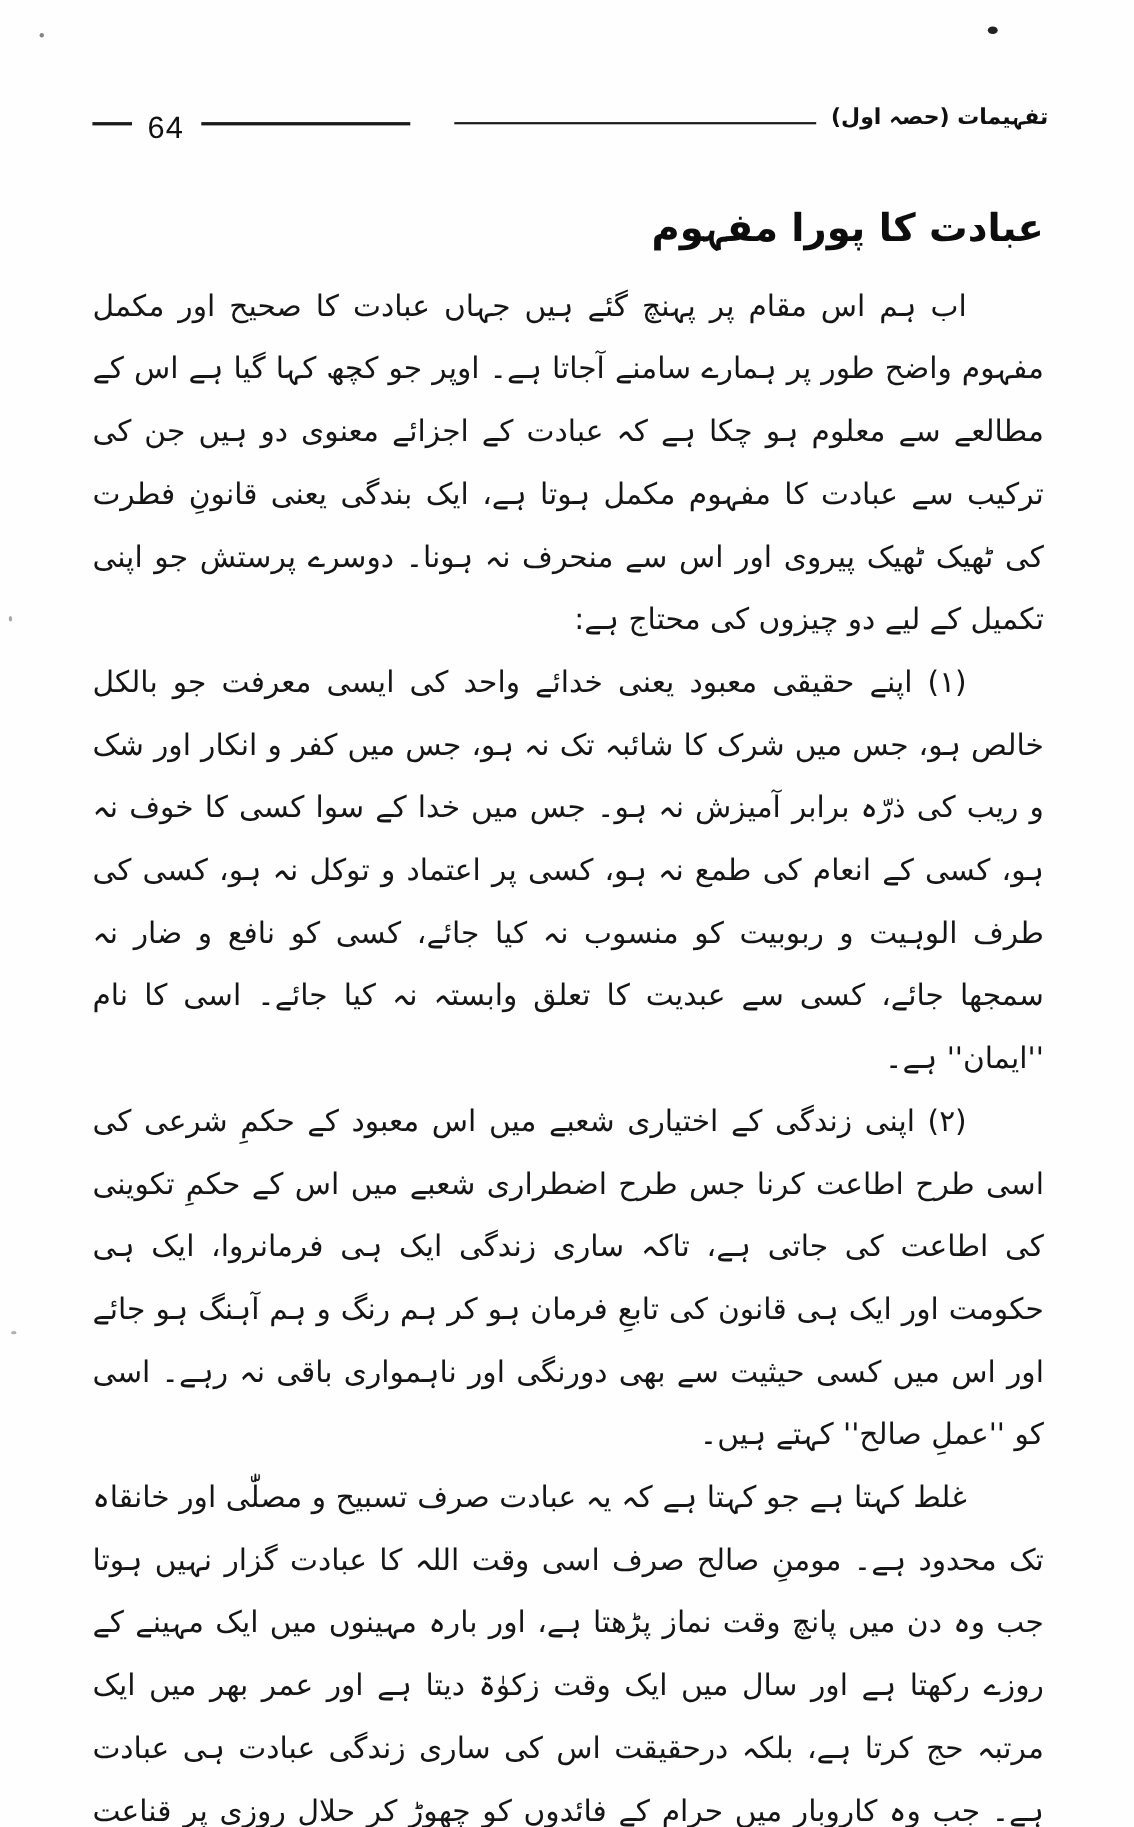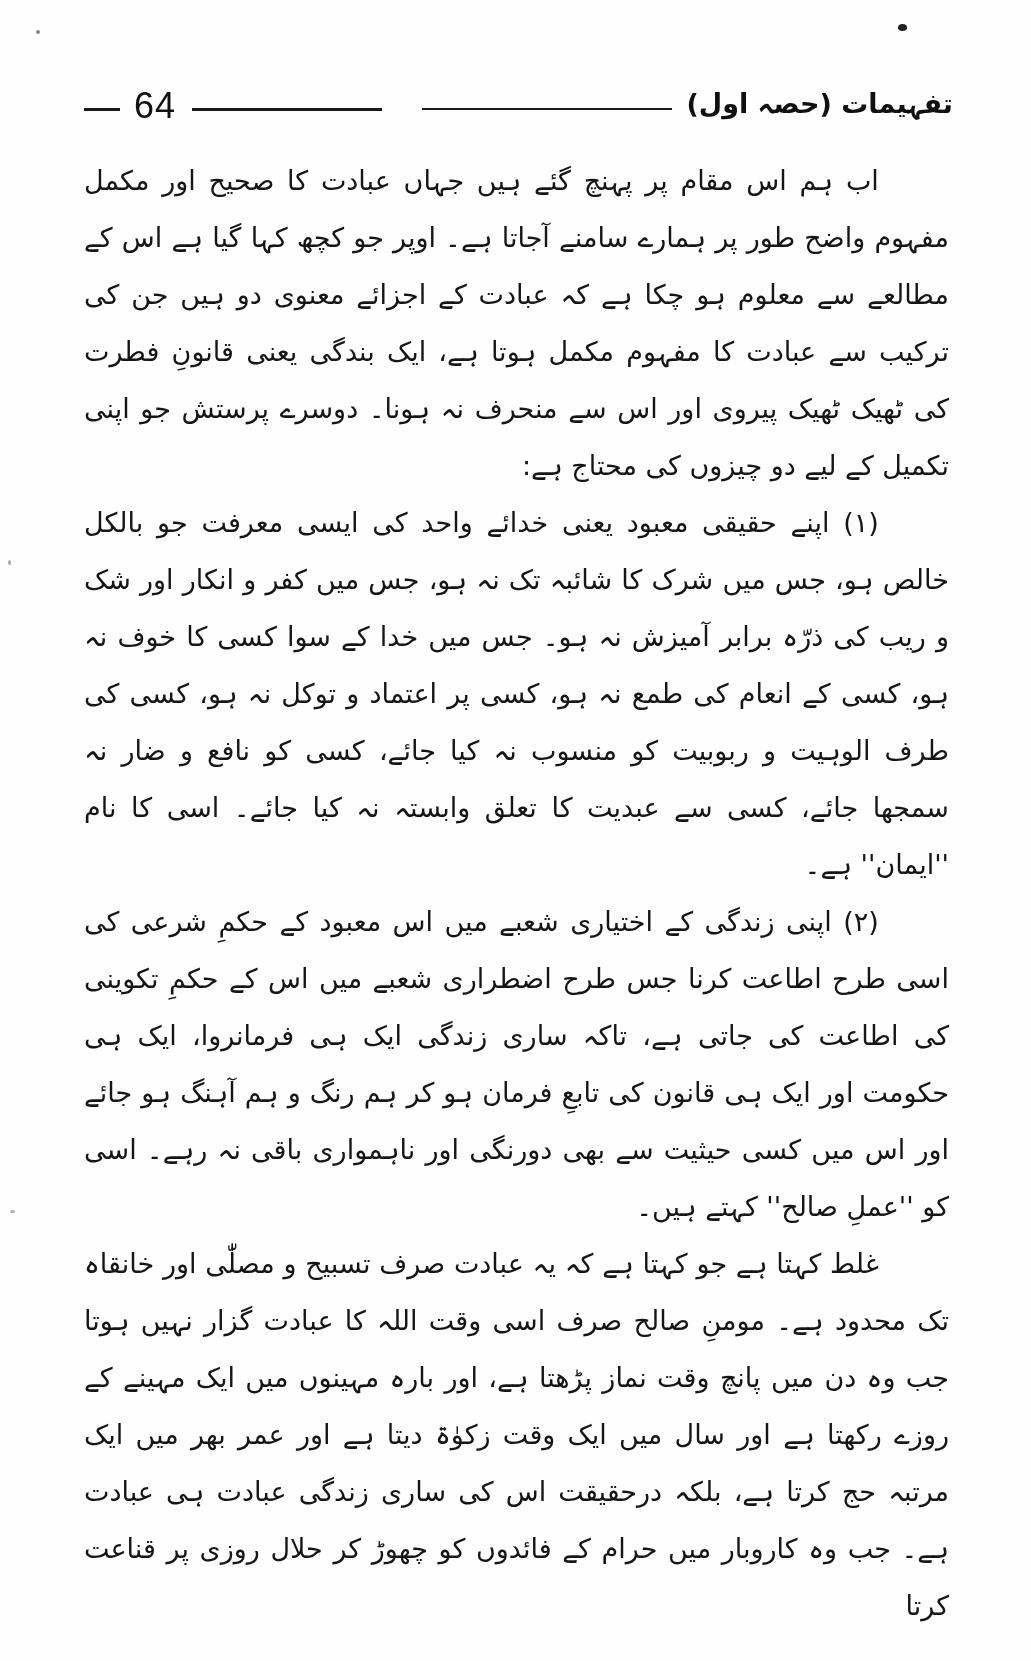--- a/index.html
+++ b/index.html
@@ -31,31 +31,31 @@
     height: 3px;
     background: #1a1a1a;
     flex: none;
   }
   .rule-short { width: 36px; margin-right: 14px; margin-top: 12px; }
   .rule-mid   { width: 190px; margin-left: 16px; margin-top: 12px; }
   .rule-long  { flex: 1 1 auto; margin: 12px 14px 0 40px; height: 2px; }
 
   .page-number {
     font-family: "Liberation Sans", sans-serif;
-    font-size: 36px;
+    font-size: 28px;
     font-weight: 400;
     letter-spacing: 1px;
     color: #111;
     line-height: 1;
-    margin-top: 6px;
+    margin-top: 20px;
   }
 
   .book-title {
     direction: rtl;
-    font-size: 27px;
+    font-size: 20px;
     font-weight: bold;
     white-space: nowrap;
     color: #101010;
   }
 
   
   .text-block {
     direction: rtl;
     padding: 28px 82px 0 84px;
     font-size: 27px;
@@ -107,20 +107,21 @@
     <span class="rule rule-short"></span>
     <span class="page-number">64</span>
     <span class="rule rule-mid"></span>
     <span class="rule rule-long"></span>
     <span class="book-title">تفہیمات (حصہ اول)</span>
   </header>
 
   <main class="text-block">
 
 
+    <h2 class="section-heading">عبادت کا پورا مفہوم</h2>
 
     <p class="para">اب ہم اس مقام پر پہنچ گئے ہیں جہاں عبادت کا صحیح اور مکمل مفہوم واضح طور پر ہمارے سامنے آجاتا ہے۔ اوپر جو کچھ کہا گیا ہے اس کے مطالعے سے معلوم ہو چکا ہے کہ عبادت کے اجزائے معنوی دو ہیں جن کی ترکیب سے عبادت کا مفہوم مکمل ہوتا ہے، ایک بندگی یعنی قانونِ فطرت کی ٹھیک ٹھیک پیروی اور اس سے منحرف نہ ہونا۔ دوسرے پرستش جو اپنی تکمیل کے لیے دو چیزوں کی محتاج ہے:</p>
 
     <p class="para">(۱) اپنے حقیقی معبود یعنی خدائے واحد کی ایسی معرفت جو بالکل خالص ہو، جس میں شرک کا شائبہ تک نہ ہو، جس میں کفر و انکار اور شک و ریب کی ذرّہ برابر آمیزش نہ ہو۔ جس میں خدا کے سوا کسی کا خوف نہ ہو، کسی کے انعام کی طمع نہ ہو، کسی پر اعتماد و توکل نہ ہو، کسی کی طرف الوہیت و ربوبیت کو منسوب نہ کیا جائے، کسی کو نافع و ضار نہ سمجھا جائے، کسی سے عبدیت کا تعلق وابستہ نہ کیا جائے۔ اسی کا نام ''ایمان'' ہے۔</p>
 
     <p class="para">(۲) اپنی زندگی کے اختیاری شعبے میں اس معبود کے حکمِ شرعی کی اسی طرح اطاعت کرنا جس طرح اضطراری شعبے میں اس کے حکمِ تکوینی کی اطاعت کی جاتی ہے، تاکہ ساری زندگی ایک ہی فرمانروا، ایک ہی حکومت اور ایک ہی قانون کی تابعِ فرمان ہو کر ہم رنگ و ہم آہنگ ہو جائے اور اس میں کسی حیثیت سے بھی دورنگی اور ناہمواری باقی نہ رہے۔ اسی کو ''عملِ صالح'' کہتے ہیں۔</p>
 
     <p class="para">غلط کہتا ہے جو کہتا ہے کہ یہ عبادت صرف تسبیح و مصلّٰی اور خانقاہ تک محدود ہے۔ مومنِ صالح صرف اسی وقت اللہ کا عبادت گزار نہیں ہوتا جب وہ دن میں پانچ وقت نماز پڑھتا ہے، اور بارہ مہینوں میں ایک مہینے کے روزے رکھتا ہے اور سال میں ایک وقت زکوٰۃ دیتا ہے اور عمر بھر میں ایک مرتبہ حج کرتا ہے، بلکہ درحقیقت اس کی ساری زندگی عبادت ہی عبادت ہے۔ جب وہ کاروبار میں حرام کے فائدوں کو چھوڑ کر حلال روزی پر قناعت کرتا</p>
 
   </main>

